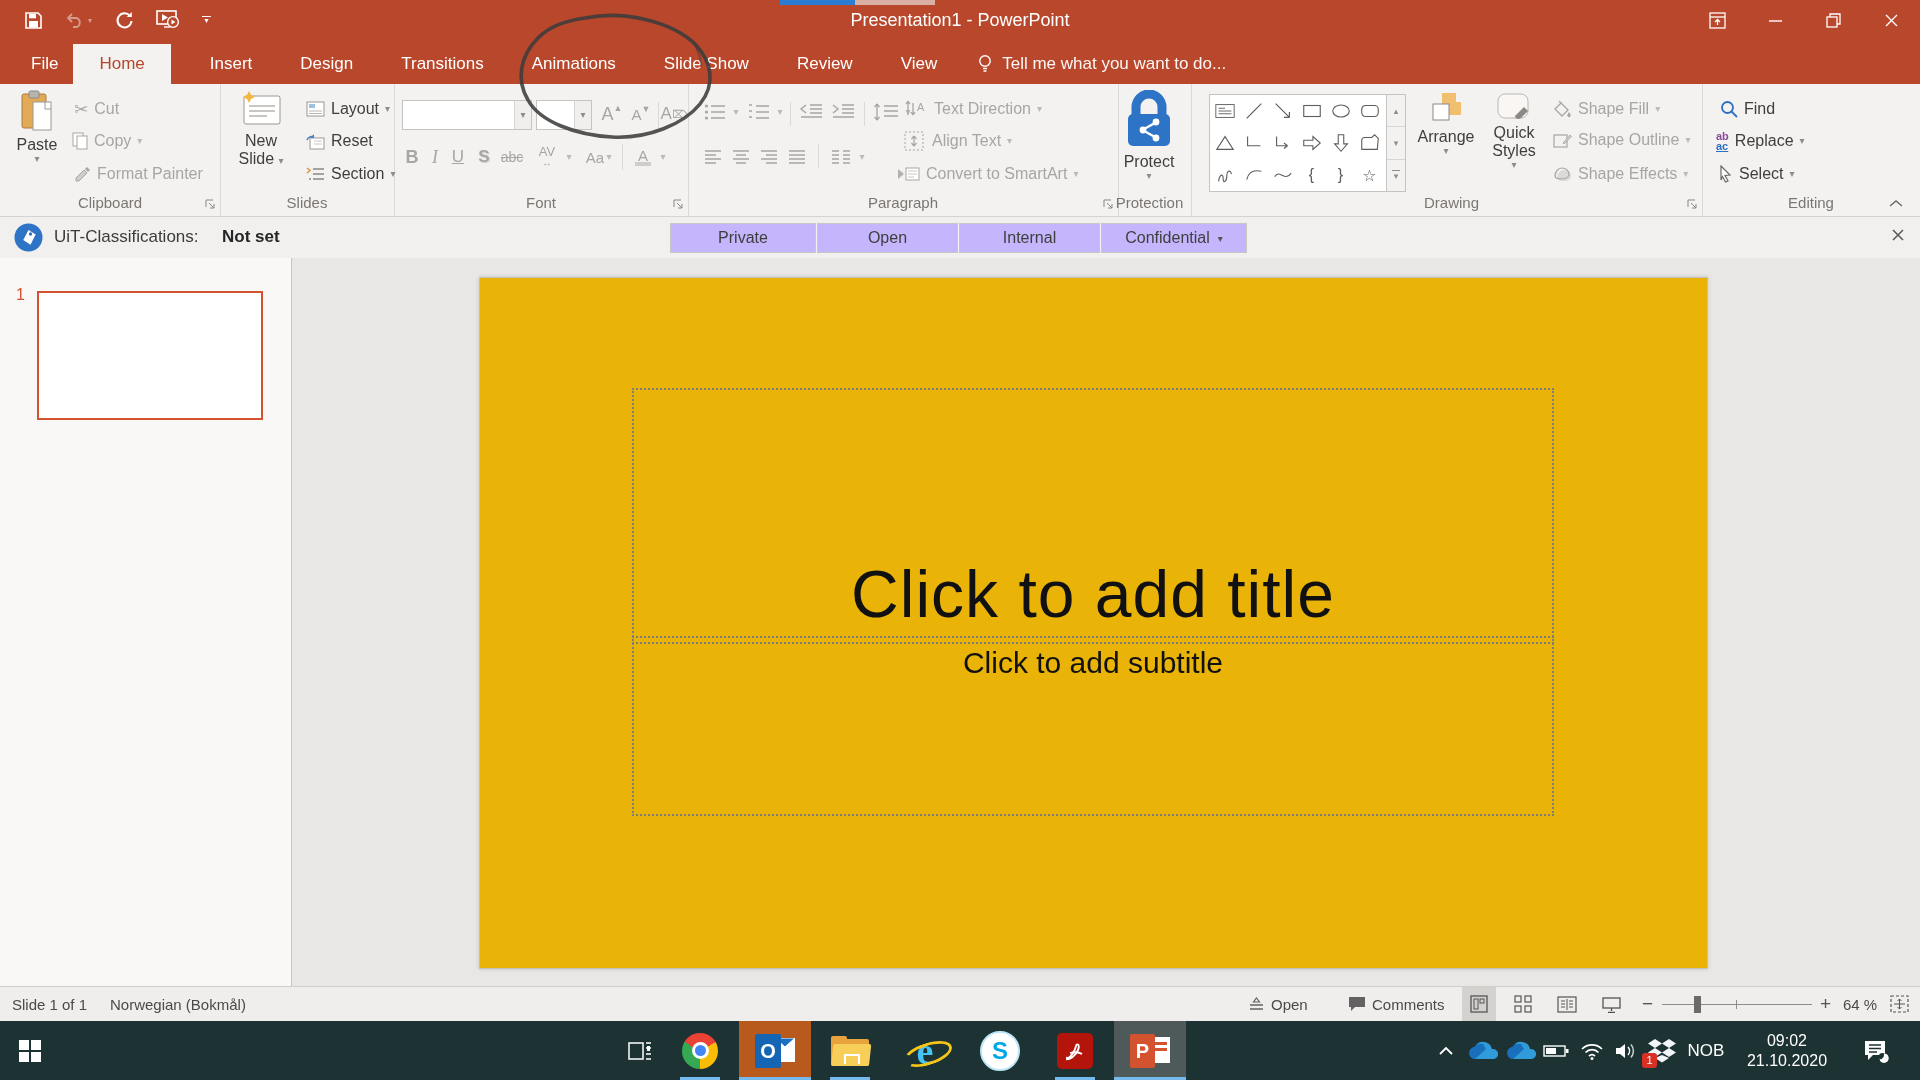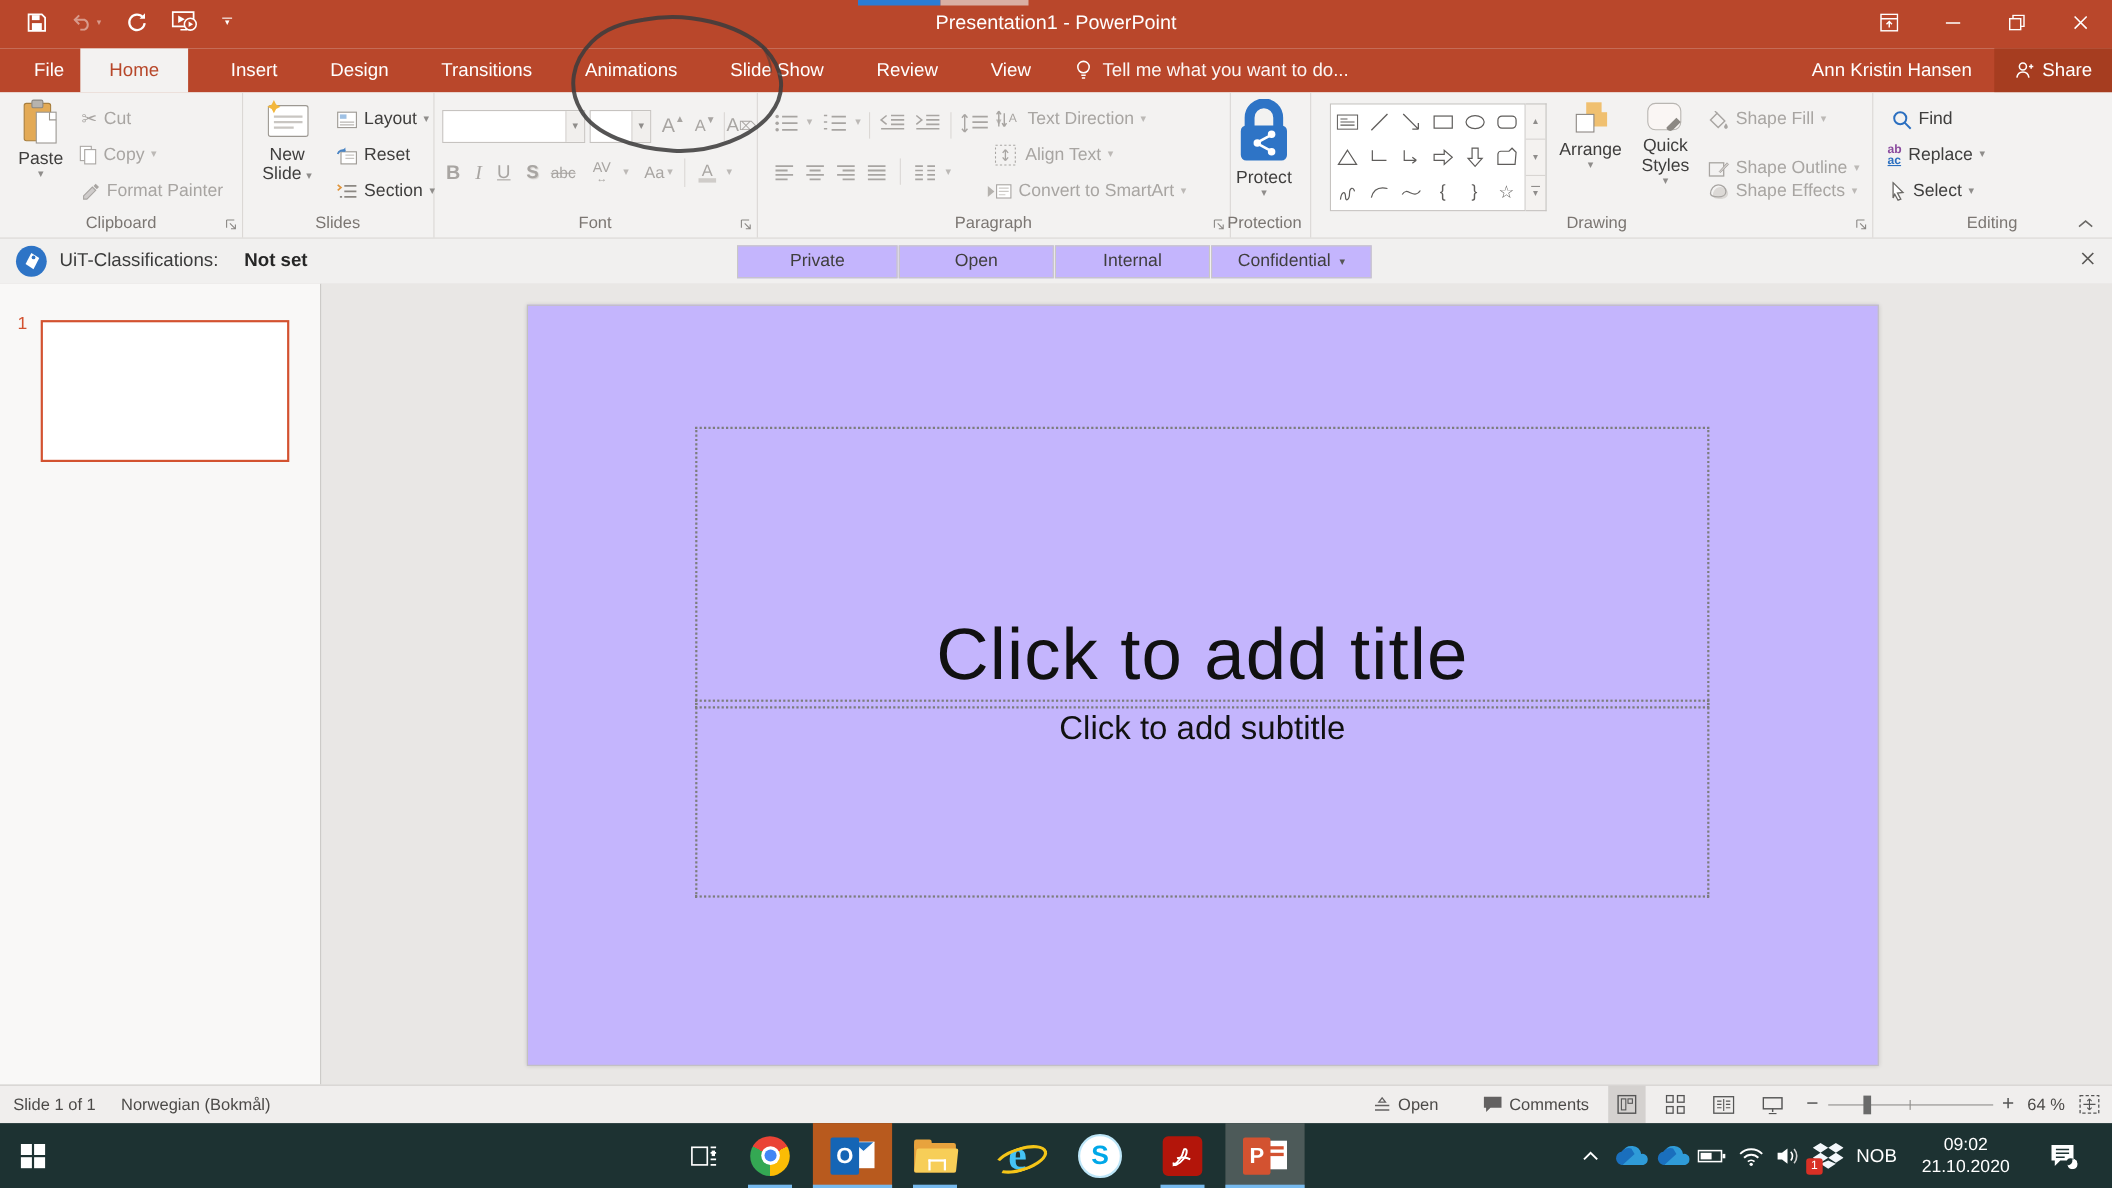--- a/index.html
+++ b/index.html
@@ -30,21 +30,21 @@
   .combo .dd{margin-left:auto;width:16px;background:#f1efed;border-left:1px solid #d8d5d2;display:flex;align-items:center;justify-content:center;}
   .fbtn{position:absolute;top:58px;height:30px;display:flex;align-items:center;justify-content:center;font-size:17px;color:#a8a5a2;}
   .vsep{position:absolute;width:1px;background:#dbd8d5;}
   .cell{width:29px;height:32px;display:flex;align-items:center;justify-content:center;color:#5f5d5b;font-size:16px;}
   
   #classbar{position:absolute;left:0;top:217px;width:1920px;height:41px;background:#f1f0ef;border-bottom:1px solid #d5d2cf;}
   .classbtn{position:absolute;top:6px;height:28px;background:#c4b5fd;border:1px solid #c9c7c4;display:flex;align-items:center;justify-content:center;font-size:16px;color:#3f3e3d;gap:8px;}
   
   #content{position:absolute;left:0;top:258px;width:1920px;height:728px;background:#e9e7e5;}
   #thumbpanel{position:absolute;left:0;top:0;width:291px;height:728px;background:#f9f8f7;border-right:1px solid #c8c6c3;}
-  #slidecanvas{position:absolute;left:479px;top:19px;width:1227px;height:690px;background:#c4b5fd;border:1px solid #c3c1bf;box-shadow:0 0 4px rgba(0,0,0,.15);}
+  #slidecanvas{position:absolute;left:479px;top:19px;width:1227px;height:690px;background:#eab308;border:1px solid #c3c1bf;box-shadow:0 0 4px rgba(0,0,0,.15);}
   .placeholder{position:absolute;border:2px dotted #7d7d7d;display:flex;justify-content:center;color:#111;}
   
   #statusbar{position:absolute;left:0;top:986px;width:1920px;height:35px;background:#f0eeed;border-top:1px solid #d0cecb;font-size:15px;color:#4c4a48;}
   .sbitem{position:absolute;top:0;height:34px;display:flex;align-items:center;gap:6px;}
   .viewbtn{width:34px;height:34px;display:flex;align-items:center;justify-content:center;}
   
   #taskbar{position:absolute;left:0;top:1021px;width:1920px;height:59px;background:#1d3232;color:#fff;}
   .tbbtn{position:absolute;top:0;height:59px;display:flex;align-items:center;justify-content:center;}
   .appbtn{width:72px;}
   .underline{position:absolute;bottom:0;height:3px;background:#76b9ed;}
@@ -157,35 +157,20 @@
       </div>
     <div class="tab" style="margin-left:10px;gap:9px;color:rgba(255,255,255,.95)">
       <span>
           <svg width="16" height="20" viewBox="0 0 16 20">
             <circle cx="8" cy="7" r="5.2" fill="none" stroke="#fff" stroke-width="1.4"></circle>
             <path d="M6 14.5h4M6.5 17h3" stroke="#fff" stroke-width="1.4"></path>
           </svg>
         </span>
       <span>Tell me what you want to do...</span>
     </div>
-    <div style="margin-left:auto;display:flex;align-items:stretch;">
-      <div class="tab" style="padding-right:20px">
-          <span>Ann Kristin Hansen</span>
-        </div>
-      <div class="tab" style="background:#a63d20;padding:0 18px;gap:8px;">
-        <span>
-            <svg width="18" height="18" viewBox="0 0 18 18">
-              <circle cx="8" cy="5.5" r="3.2" fill="none" stroke="#fff" stroke-width="1.4"></circle>
-              <path d="M2.5 15.5c.6-3.4 2.8-5 5.5-5s4.9 1.6 5.5 5" fill="none" stroke="#fff" stroke-width="1.4"></path>
-              <path d="M13.5 5.5h4M15.5 3.5v4" stroke="#fff" stroke-width="1.3"></path>
-            </svg>
-          </span>
-        <span>Share</span>
-      </div>
-    </div>
   </div>
 
   <div id="ribbon">
 
     <div class="rgroup" style="left:0;width:220px;">
       <div class="bigbtn" style="left:8px;width:58px;">
         <span>
             <svg width="34" height="42" viewBox="0 0 34 42">
               <rect x="2" y="4" width="24" height="34" rx="2" fill="#e3aa56" stroke="#a87f3e"></rect>
               <rect x="9" y="1" width="10" height="7" rx="1.5" fill="#b7b3ae" stroke="#8c8883"></rect>
@@ -591,21 +576,21 @@
         <span>
             <svg width="19" height="17" viewBox="0 0 19 17">
               <path d="M8 2l7 7-6 6-7-7z" fill="none" stroke="#a8a5a2" stroke-width="1.3"></path>
               <path d="M8 2L6 0" stroke="#a8a5a2" stroke-width="1.3"></path>
               <path d="M16 11c1.5 2 2.5 3.6 1 4.8-1.2 1-3-.3-2.6-2z" fill="#a8a5a2"></path>
             </svg>
           </span>
         <span>Shape Fill</span>
           <span class="arw" style="color:#bcb9b6">▾</span>
       </div>
-      <div class="smallbtn dis" style="left:352px;top:56px;text-align:right;">
+      <div class="smallbtn dis" style="left:352px;top:43px;text-align:right;">
         <span>
             <svg width="19" height="17" viewBox="0 0 19 17">
               <rect x="1" y="3" width="13" height="12" fill="none" stroke="#a8a5a2" stroke-width="1.2"></rect>
               <path d="M10 11L17 3l1.5 1.5L11 12z" fill="#cfccc9" stroke="#a8a5a2" stroke-width=".8"></path>
             </svg>
           </span>
         <span>Shape Outline</span>
           <span class="arw" style="color:#bcb9b6">▾</span>
       </div>
       <div class="smallbtn dis" style="left:352px;top:77px;">

